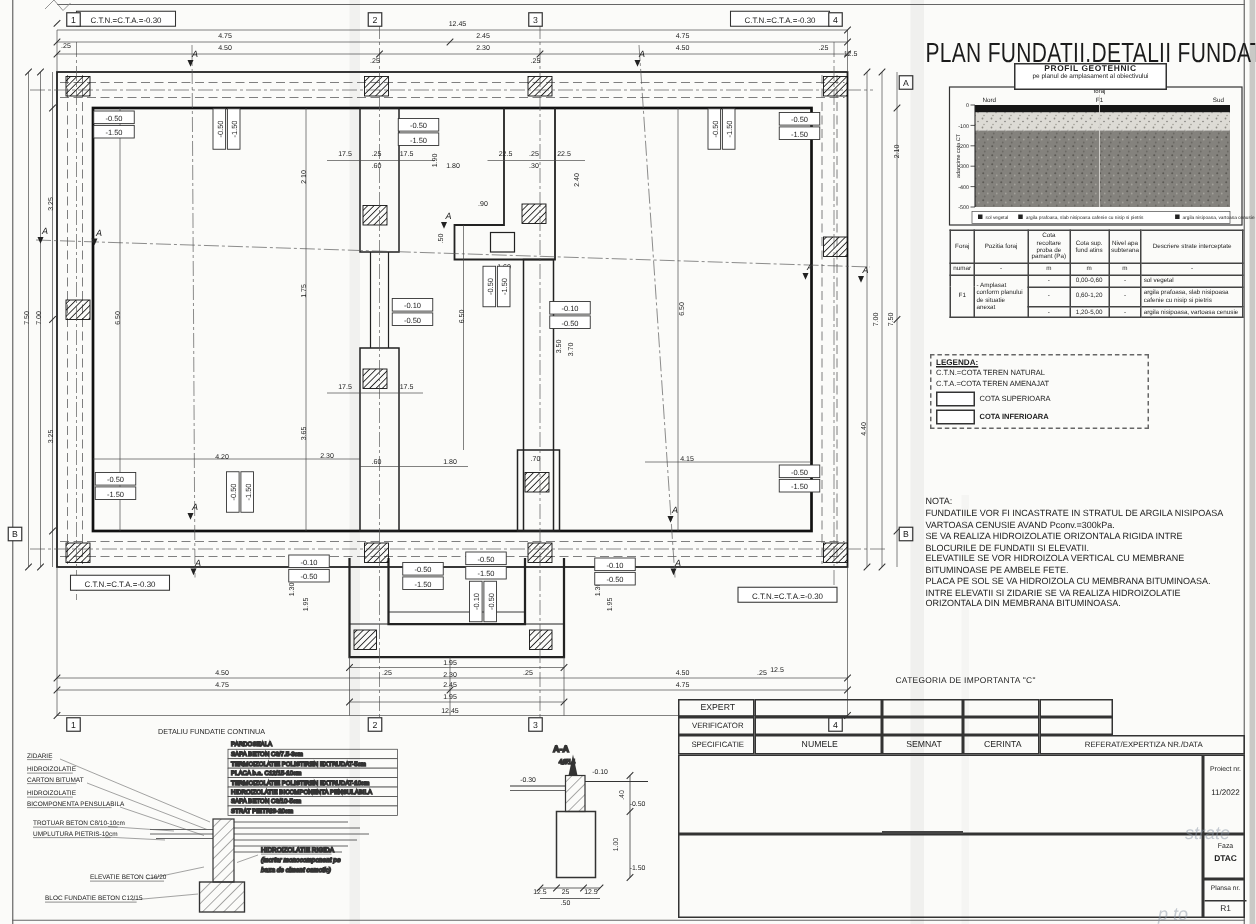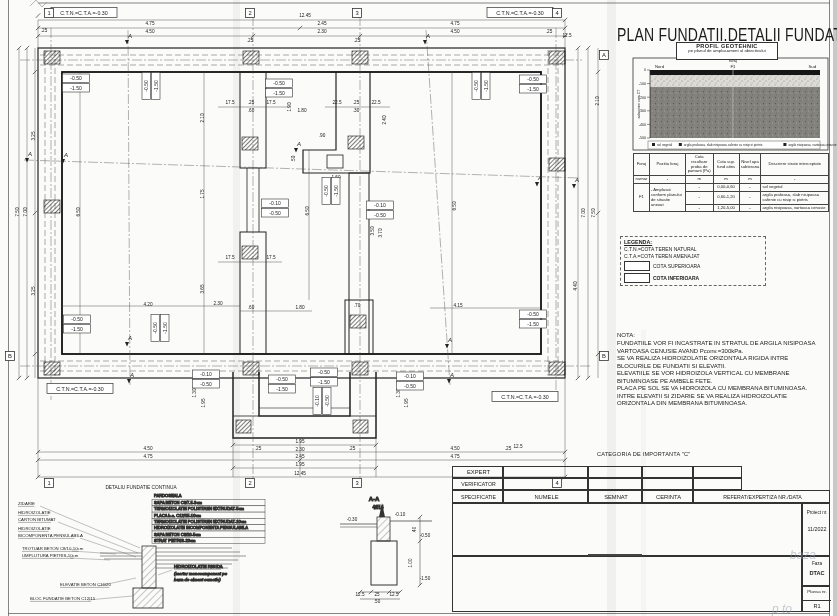--- a/index.html
+++ b/index.html
@@ -739,16 +739,16 @@
       <div class="lbl ctr" style="width:28px;top:13px;font-size:5.6px;font-weight:bold;">DTAC</div>
     </div>
     <div class="cell" style="left:350px;top:120px;width:28px;height:26px;">
       <div class="lbl ctr" style="width:28px;top:2px;font-size:4.4px;">Plansa nr.</div>
       <div style="position:absolute;left:0;top:13px;width:28px;border-top:.8px solid #333;"></div>
       <div class="lbl ctr" style="width:28px;top:16px;font-size:5.6px;">R1</div>
     </div>
     <div style="position:absolute;left:136px;top:88px;width:54px;border-top:2px solid #444;"></div>
   </div>
 
-  <div class="abs wm" style="left:790px;top:548px;">baza</div>
+  <div class="abs wm" style="left:790px;top:548px;">strate</div>
   <div class="abs wm" style="left:772px;top:602px;">p to</div>
 
 </div>
 
 </body></html>

